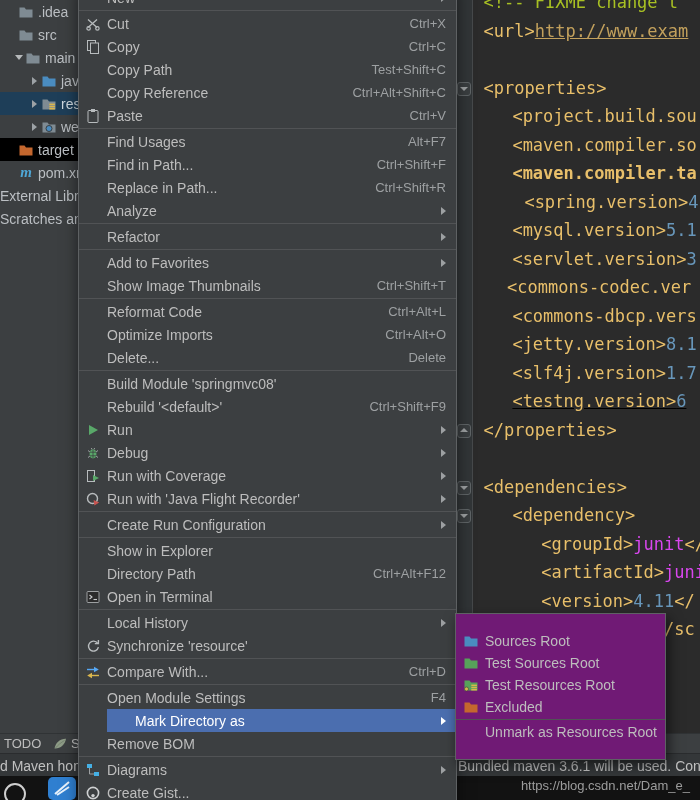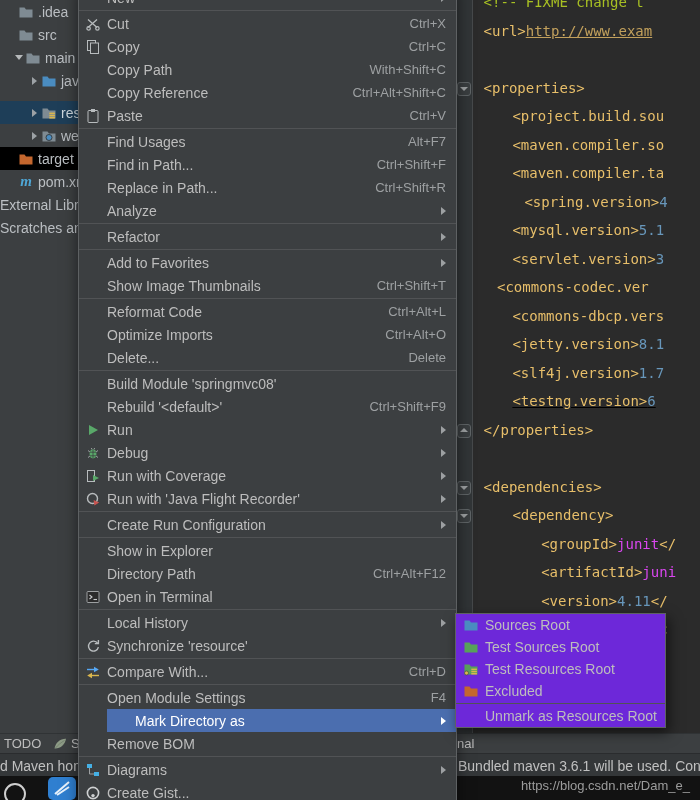--- a/index.html
+++ b/index.html
@@ -4,56 +4,56 @@
 <style>
   html,body{margin:0;padding:0;background:#202020;}
   #root{position:relative;width:700px;height:800px;background:#3c3f41;overflow:hidden;
         font-family:"Liberation Sans",sans-serif;-webkit-font-smoothing:antialiased;}
   svg{display:block}
 
   
   #tree{position:absolute;left:0;top:0;width:78px;height:733px;overflow:hidden;}
   .trow{position:relative;display:flex;align-items:center;height:23px;white-space:nowrap;
         color:#bbbfc3;font-size:14px;}
-  .trow.sel{background:#1e3e58;color:#ccd6dd;margin-top:9px;}
+  .trow.sel{background:#1e3e58;color:#ccd6dd;}
   .trow.hl{background:#000000;}
   .trow.d1{padding-left:18px}.trow.d2{padding-left:12px}.trow.d3{padding-left:28px}
   .exp{flex:0 0 13px;display:flex;align-items:center;justify-content:center;}
   .exp.col:after{content:"";border-left:5px solid #9da2a6;border-top:4px solid transparent;border-bottom:4px solid transparent;}
   .exp.open:after{content:"";border-top:5px solid #b6b9bb;border-left:4px solid transparent;border-right:4px solid transparent;}
   .ticon{flex:0 0 16px;width:16px;height:16px;margin-right:4px;display:flex;align-items:center;justify-content:center}
   .mvn{color:#4fa7d6;font-style:italic;font-weight:bold;font-family:"Liberation Serif",serif;font-size:15px;}
 
   
   #editor{position:absolute;left:455px;top:0;width:245px;height:733px;background:#2b2b2b;overflow:hidden;}
   #gutter{position:absolute;left:0;top:0;width:17px;height:100%;background:#313537;border-right:1px solid #46494b;}
   #code{position:absolute;left:19px;top:0;right:0;bottom:0;overflow:hidden;
-        font-family:"DejaVu Sans Mono",monospace;font-size:14px;}
+        font-family:"DejaVu Sans Mono",monospace;font-size:17px;}
   .cline{position:absolute;white-space:pre;height:29px;line-height:29px;}
   .seg-tag{color:#e8bf6a}.seg-num{color:#6897bb}.seg-txt{color:#d946ef}
   .seg-url{color:#c2a05c;text-decoration:underline}.seg-cmt{color:#a8c023}
   .fold{position:absolute;left:2px;width:12px;height:12px;border:1px solid #5f6466;border-radius:3px;background:#3a3e40;}
   .fold:after{content:"";position:absolute;left:2px;top:4px;border-left:4px solid transparent;border-right:4px solid transparent;border-top:4px solid #9da0a2;}
   .fold.up:after{border-top:none;border-bottom:4px solid #9da0a2;top:3px;}
 
   
   #menu{position:absolute;left:78px;top:-15px;width:377px;height:840px;background:#3c3f41;
         border:1px solid #5e6163;z-index:10;box-shadow:0 4px 14px rgba(0,0,0,.5);overflow:hidden;}
   .mi{display:flex;align-items:center;height:23px;padding:0 10px 0 5px;color:#bdbdbd;font-size:14px;}
   .mic{flex:0 0 18px;width:18px;height:16px;margin-right:5px;display:flex;align-items:center;justify-content:center;}
   .mlabel{white-space:nowrap;}
   .mright{margin-left:auto;color:#9da0a2;font-size:13px;white-space:nowrap;padding-left:20px;}
   .marrow{margin-left:auto;width:0;height:0;border-left:5px solid #9da0a2;border-top:4px solid transparent;border-bottom:4px solid transparent;}
   .mi.sel{background:#4b6eaf;color:#ffffff;margin-left:28px;}
   .mi.sel .marrow{border-left-color:#ffffff;}
   .msep{height:1px;background:#515355;margin:1px 0;}
 
   
-  #submenu{position:absolute;left:455px;top:613px;width:209px;background:#6d28d9;border:1px solid #5e6163;
-           z-index:20;box-shadow:3px 5px 12px rgba(0,0,0,.55);padding:0 0;}
+  #submenu{position:absolute;left:455px;top:613px;width:209px;background:#701a75;border:1px solid #5e6163;
+           z-index:20;box-shadow:3px 5px 12px rgba(0,0,0,.55);padding:16px 0;}
   .smi{display:flex;align-items:center;height:22px;padding:0 8px 0 6px;color:#bdbdbd;font-size:14px;white-space:nowrap;}
 
   
   #rowA{position:absolute;left:0;top:733px;width:700px;height:20px;background:#3c3f41;border-top:1px solid #303335;z-index:1;
         font-size:13px;color:#bdbdbd;}
   #rowA .todo{position:absolute;left:4px;top:2px;}
   #rowA .leaf{position:absolute;left:52px;top:2px;}
   #rowA .sfrag{position:absolute;left:71px;top:2px;}
   #rowA .term{position:absolute;left:457px;top:2px;}
   #rowB{position:absolute;left:0;top:753px;width:700px;height:23px;background:#343739;border-top:1px solid #2a2c2e;z-index:1;
@@ -155,25 +155,25 @@
         <span class="fold" style="top: 480.5px;"></span>
         <span class="fold" style="top: 509px;"></span>
       </div>
     <div id="code">
         <div class="cline" style="top: -12px; left: 9.6px;"><span class="seg-cmt">&lt;!-- FIXME change t</span></div>
         <div class="cline" style="top: 16.5px; left: 9.6px;"><span class="seg-tag">&lt;url&gt;</span><span class="seg-url">http://www.exam</span></div>
         <div class="cline" style="top: 45px; left: 0px;"></div>
         <div class="cline" style="top: 102px; left: 38.4px;"><span class="seg-tag">&lt;project.build.sou</span></div>
         <div class="cline" style="top: 73.5px; left: 9.6px;"><span class="seg-tag">&lt;properties&gt;</span></div>
         <div class="cline" style="top: 130.5px; left: 38.4px;"><span class="seg-tag">&lt;maven.compiler.so</span></div>
-        <div class="cline" style="top: 159px; left: 38.4px;"><span class="seg-tag">&lt;maven.compiler.ta</span></div>
+        <div class="cline" style="top: 159px; left: 38.4px; font-weight: bold;"><span class="seg-tag">&lt;maven.compiler.ta</span></div>
         <div class="cline" style="top: 187.5px; left: 38.4px; margin-left: 12px;"><span class="seg-tag">&lt;spring.version&gt;</span><span class="seg-num">4</span></div>
         <div class="cline" style="top: 216px; left: 38.4px;"><span class="seg-tag">&lt;mysql.version&gt;</span><span class="seg-num">5.1</span></div>
         <div class="cline" style="top: 244.5px; left: 38.4px;"><span class="seg-tag">&lt;servlet.version&gt;</span><span class="seg-num">3</span></div>
-        <div class="cline" style="top: 273px; left: 23px;"><span class="seg-tag">&lt;commons-codec.ver</span></div>
+        <div class="cline" style="top: 273px; left: 33px;"><span class="seg-tag">&lt;commons-codec.ver</span></div>
         <div class="cline" style="top: 301.5px; left: 38.4px;"><span class="seg-tag">&lt;commons-dbcp.vers</span></div>
         <div class="cline" style="top: 330px; left: 38.4px;"><span class="seg-tag">&lt;jetty.version&gt;</span><span class="seg-num">8.1</span></div>
         <div class="cline" style="top: 358.5px; left: 38.4px;"><span class="seg-tag">&lt;slf4j.version&gt;</span><span class="seg-num">1.7</span></div>
         <div class="cline" style="top: 387px; left: 38.4px; text-decoration: underline;"><span class="seg-tag">&lt;testng.version&gt;</span><span class="seg-num">6</span></div>
         <div class="cline" style="top: 415.5px; left: 9.6px;"><span class="seg-tag">&lt;/properties&gt;</span></div>
         <div class="cline" style="top: 444px; left: 0px;"></div>
         <div class="cline" style="top: 472.5px; left: 9.6px;"><span class="seg-tag">&lt;dependencies&gt;</span></div>
         <div class="cline" style="top: 501px; left: 38.4px;"><span class="seg-tag">&lt;dependency&gt;</span></div>
         <div class="cline" style="top: 529.5px; left: 67.2px;"><span class="seg-tag">&lt;groupId&gt;</span><span class="seg-txt">junit</span><span class="seg-tag">&lt;/</span></div>
         <div class="cline" style="top: 558px; left: 67.2px;"><span class="seg-tag">&lt;artifactId&gt;</span><span class="seg-txt">juni</span></div>
@@ -238,21 +238,21 @@
             <rect x="2.5" y="1.5" width="8" height="10" fill="none" stroke="#b8bcbe"></rect>
             <rect x="5.5" y="4" width="8" height="10.5" fill="#3c3f41" stroke="#b8bcbe"></rect>
           </svg>
         </span>
         <span class="mlabel">Copy</span>
         <span class="mright">Ctrl+C</span>
       </div>
       <div class="mi">
         <span class="mic"></span>
         <span class="mlabel">Copy Path</span>
-        <span class="mright">With+Shift+C</span>
+        <span class="mright">Test+Shift+C</span>
       </div>
       <div class="mi">
         <span class="mic"></span>
         <span class="mlabel">Copy Reference</span>
         <span class="mright">Ctrl+Alt+Shift+C</span>
       </div>
       <div class="mi">
         <span class="mic">
           <svg width="16" height="16" viewBox="0 0 16 16">
             <rect x="3" y="2.5" width="10" height="12" rx="1" fill="none" stroke="#b8bcbe"></rect>

